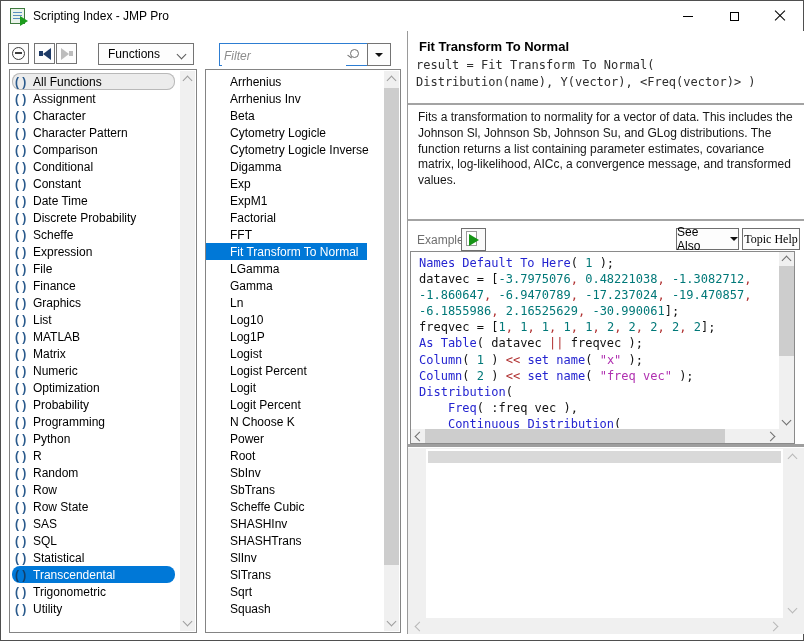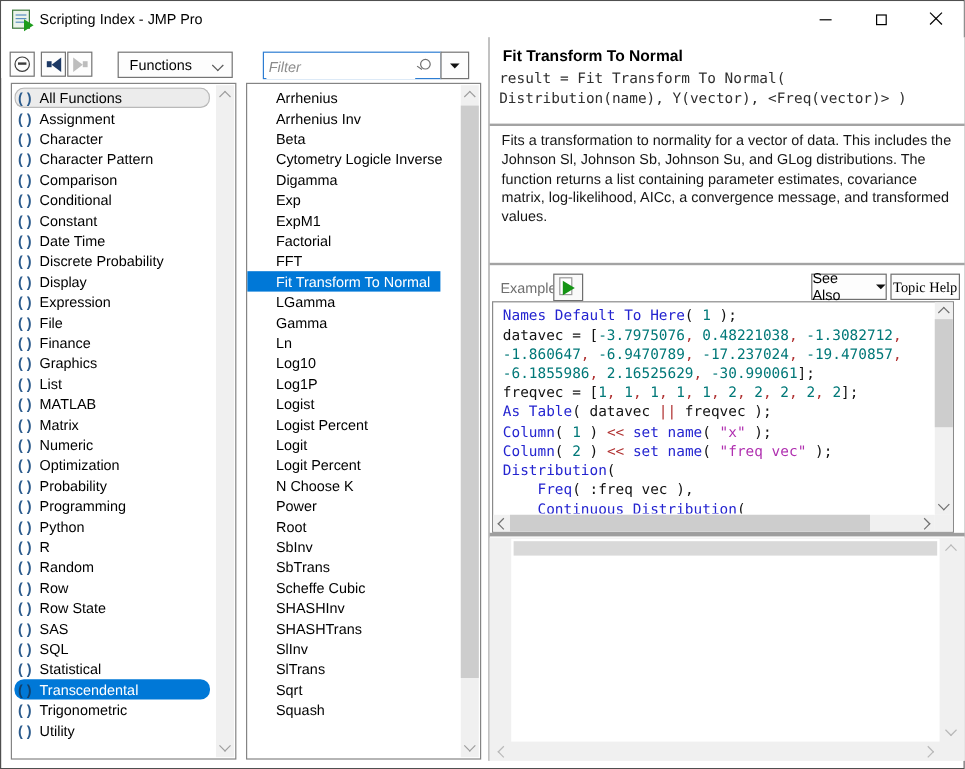--- a/index.html
+++ b/index.html
@@ -210,21 +210,21 @@
       <div class="row cat-row">
         <span class="paren-icon">( )</span>
         <span>Date Time</span>
       </div>
       <div class="row cat-row">
         <span class="paren-icon">( )</span>
         <span>Discrete Probability</span>
       </div>
       <div class="row cat-row">
         <span class="paren-icon">( )</span>
-        <span>Display</span>
+        <span>Scheffe</span>
       </div>
       <div class="row cat-row">
         <span class="paren-icon">( )</span>
         <span>Expression</span>
       </div>
       <div class="row cat-row">
         <span class="paren-icon">( )</span>
         <span>File</span>
       </div>
       <div class="row cat-row">
@@ -316,20 +316,23 @@
       <span class="chev chev-down c-down"></span>
     </div>
   <div class="row fn-row">
         <span>Arrhenius</span>
       </div>
       <div class="row fn-row">
         <span>Arrhenius Inv</span>
       </div>
       <div class="row fn-row">
         <span>Beta</span>
+      </div>
+      <div class="row fn-row">
+        <span>Cytometry Logicle</span>
       </div>
       <div class="row fn-row">
         <span>Cytometry Logicle Inverse</span>
       </div>
       <div class="row fn-row">
         <span>Digamma</span>
       </div>
       <div class="row fn-row">
         <span>Exp</span>
       </div>

